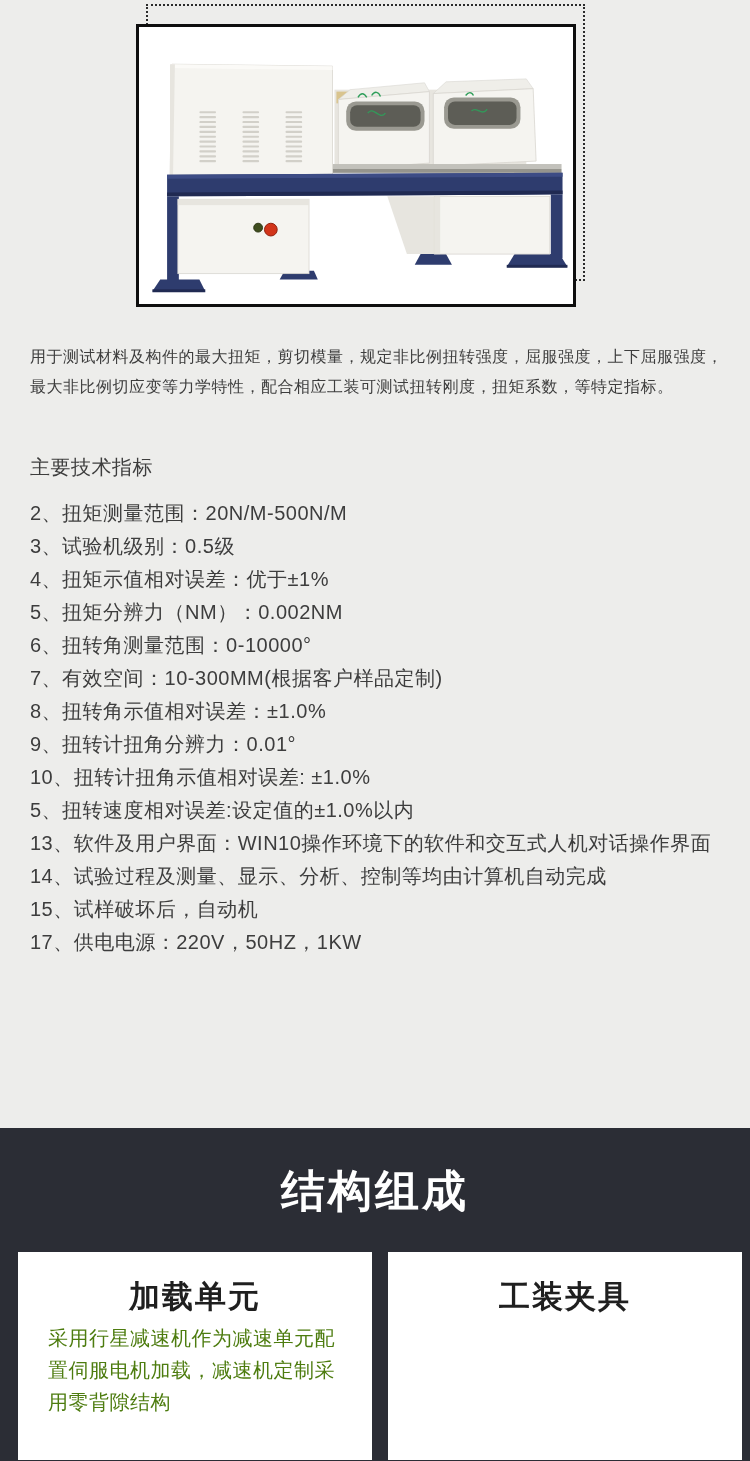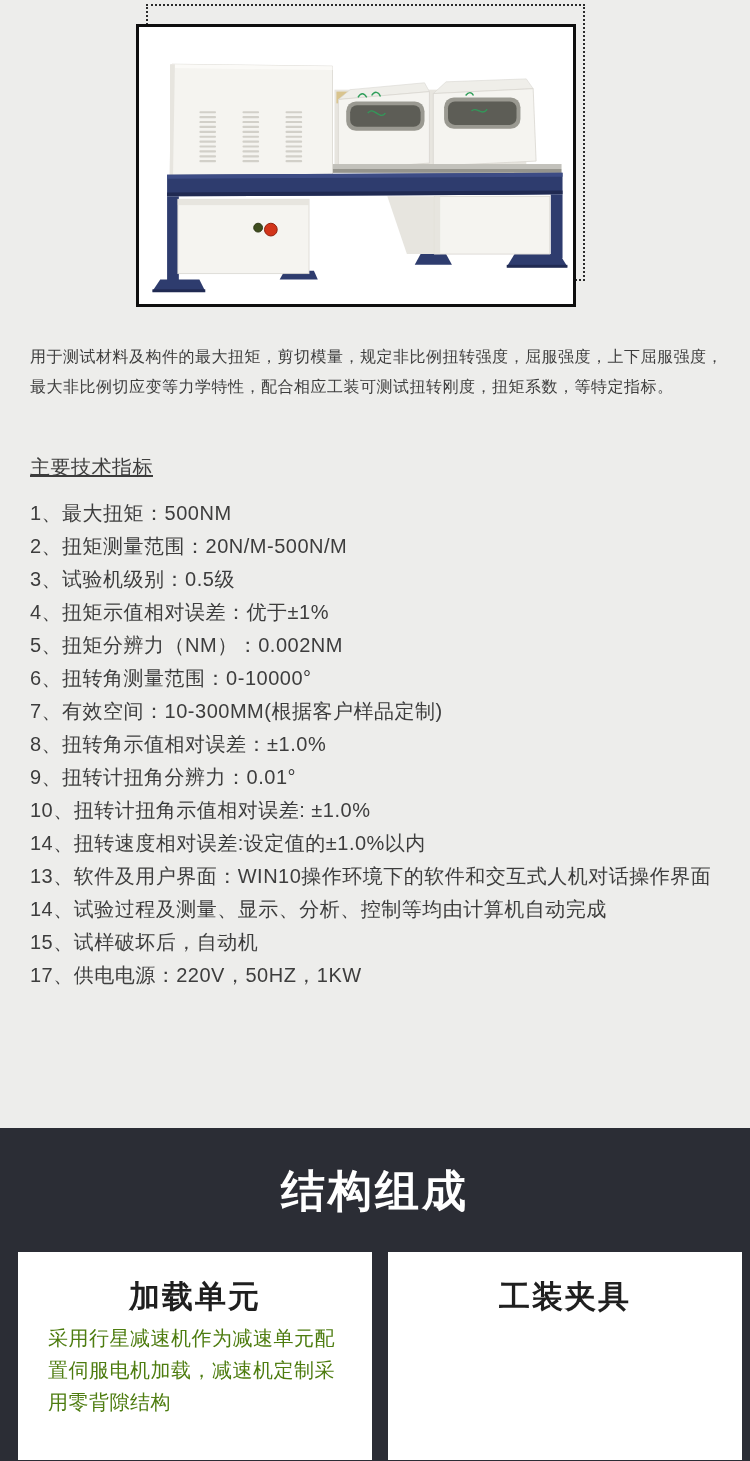--- a/index.html
+++ b/index.html
@@ -42,21 +42,21 @@
   .m-win{fill:#5d5d56;}
   .m-wire{fill:none;stroke:#2f9e5a;stroke-width:1.4;}
   .m-tan{fill:#d9c48e;}
 
   .intro-text{
     position:absolute;left:30px;right:26px;top:342px;
     font-size:16px;line-height:30px;letter-spacing:0.5px;margin:0;
   }
   .specs-heading{
     position:absolute;left:30px;top:452px;
-    font-size:20px;line-height:30px;letter-spacing:0.5px;margin:0;font-weight:normal;text-decoration:underline;
+    font-size:20px;line-height:30px;letter-spacing:0.5px;margin:0;font-weight:normal;
   }
   .spec-list{position:absolute;left:30px;top:497px;right:0;}
   .spec-list p{
     margin:0;font-size:20px;line-height:33px;letter-spacing:0.5px;white-space:nowrap;
   }
   
   .dark-section{
     position:absolute;left:0;top:1108px;width:750px;height:353px;
     background:var(--dark-bg);
     margin-top:20px;
@@ -178,31 +178,30 @@
       <rect x="300" y="173" width="118" height="59" class="m-white"></rect>
       <rect x="300" y="173" width="6" height="59" class="m-shade"></rect>
     </svg>
   </div>
 
   <p class="intro-text">用于测试材料及构件的最大扭矩，剪切模量，规定非比例扭转强度，屈服强度，上下屈服强度，最大非比例切应变等力学特性，配合相应工装可测试扭转刚度，扭矩系数，等特定指标。</p>
 
   <h2 class="specs-heading">主要技术指标</h2>
 
   <div class="spec-list">
-      <p>1、最大扭矩：500NM</p>
       <p>2、扭矩测量范围：20N/M-500N/M</p>
       <p>3、试验机级别：0.5级</p>
       <p>4、扭矩示值相对误差：优于±1%</p>
       <p>5、扭矩分辨力（NM）：0.002NM</p>
       <p>6、扭转角测量范围：0-10000°</p>
       <p>7、有效空间：10-300MM(根据客户样品定制)</p>
       <p>8、扭转角示值相对误差：±1.0%</p>
       <p>9、扭转计扭角分辨力：0.01°</p>
       <p>10、扭转计扭角示值相对误差: ±1.0%</p>
-      <p>14、扭转速度相对误差:设定值的±1.0%以内</p>
+      <p>5、扭转速度相对误差:设定值的±1.0%以内</p>
       <p>13、软件及用户界面：WIN10操作环境下的软件和交互式人机对话操作界面</p>
       <p>14、试验过程及测量、显示、分析、控制等均由计算机自动完成</p>
       <p>15、试样破坏后，自动机</p>
       <p>17、供电电源：220V，50HZ，1KW</p>
     </div>
 </div>
 
 <div class="dark-section">
   <h1 class="structure-title">结构组成</h1>
   <div class="cards-row">

